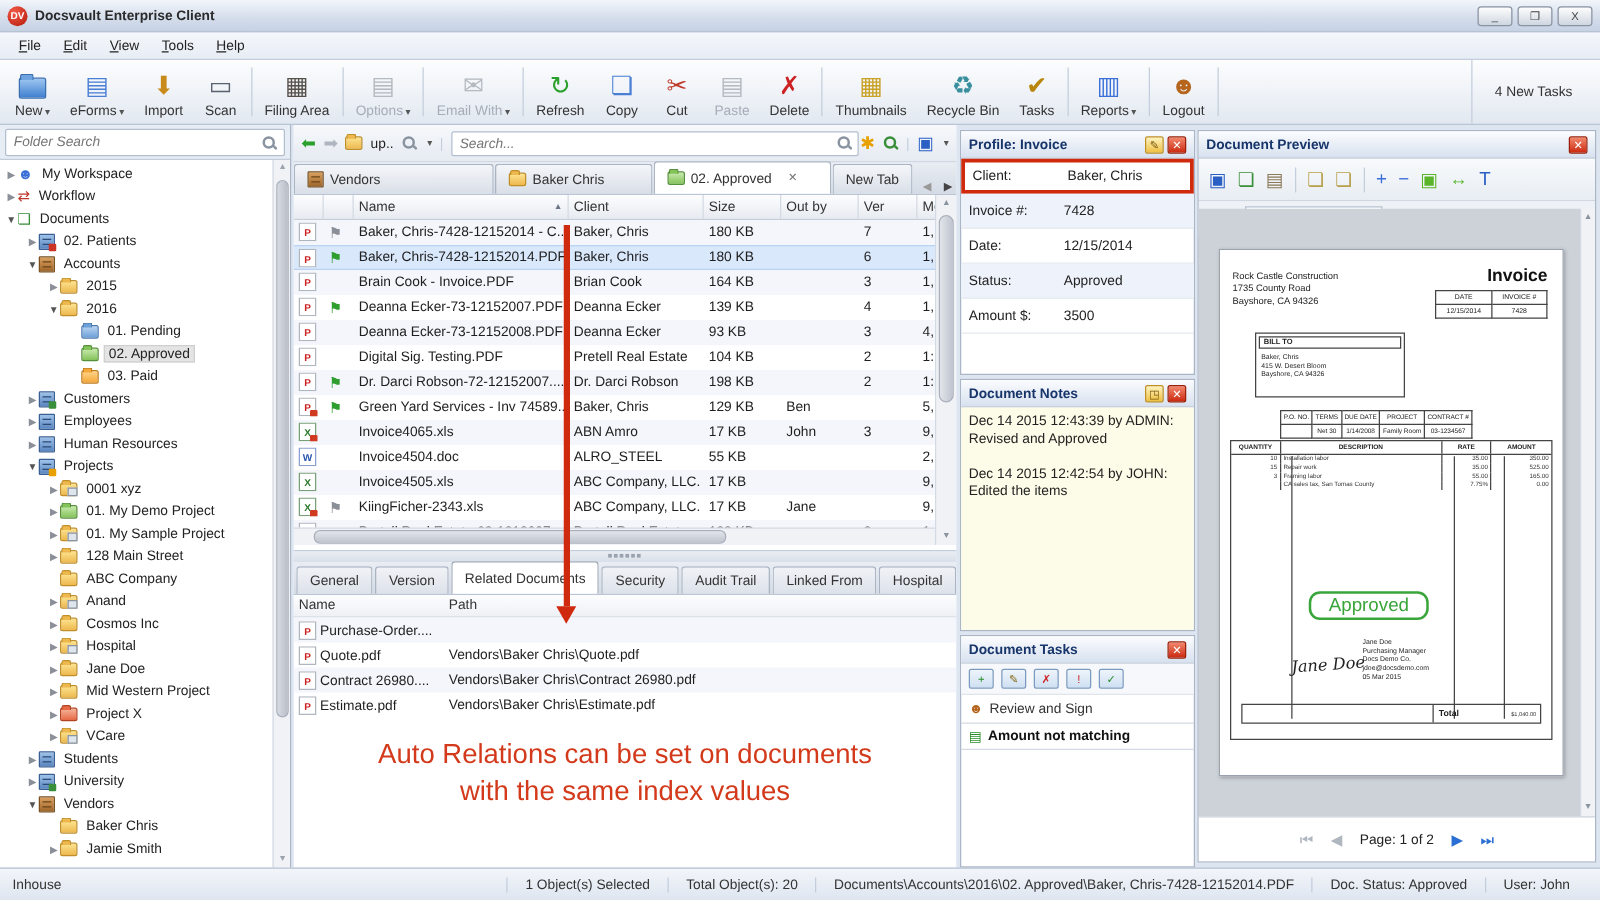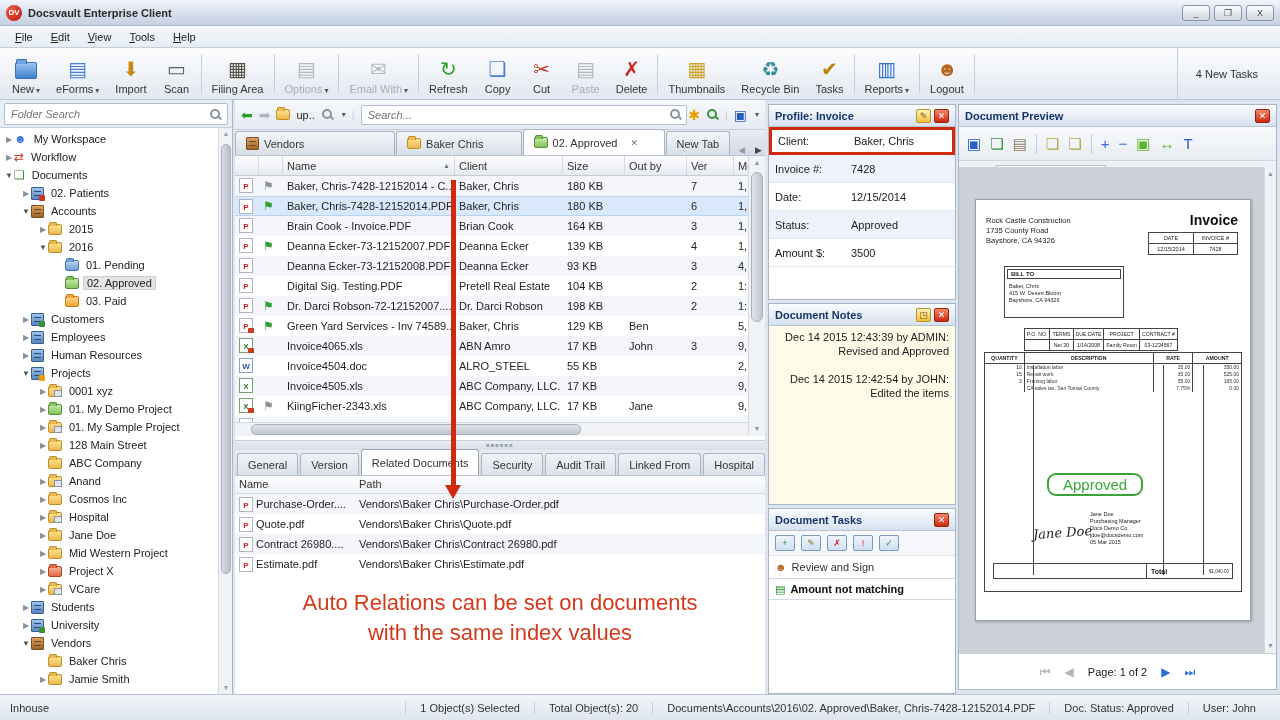--- a/index.html
+++ b/index.html
@@ -152,21 +152,21 @@
   .pt-btn.close { background:linear-gradient(#f2886e,#cc2a10); border:1px solid #9a2008; color:#fff; font-weight:bold; }
   .pt-btn.pin { background:linear-gradient(#fef3c0,#f0c040); border:1px solid #c09020; color:#7a5a10; }
 
   #profile-rows .p-row { display:flex; height:28px; align-items:center; border-bottom:1px solid #e4e9f0; padding:0 6px; position:relative; }
   #profile-rows .p-row:nth-child(even) { background:#eef3fb; }
   .p-label { width:76px; color:#222; }
   .p-value { color:#222; }
   .p-row.hl { border:3px solid #cf2a0e !important; }
 
   #notes-body { position:absolute; left:0; top:22px; right:0; bottom:0; background:#fdfce8; padding:4px 6px; color:#222; line-height:14px; }
-  .note-entry { margin-bottom:14px;text-align:right; }
+  .note-entry { margin-bottom:14px; }
 
   #tasks-toolbar { display:flex; gap:6px; padding:4px 6px; border-bottom:1px solid #e0e5ec; background:#f6f8fb; }
   .task-ico { width:20px; height:16px; border:1px solid #7a9ac0; border-radius:2px; background:linear-gradient(#eef4fb,#cfe0f2);
     font-size:9px; text-align:center; line-height:15px; }
   .task-row { display:flex; align-items:center; gap:5px; height:22px; padding:0 6px; color:#333; }
   .task-row.selected { font-weight:bold; color:#111; border-top:1px solid #d4dae3; border-bottom:1px solid #d4dae3; }
 
   
   #preview { position:absolute; left:958px; top:104px; width:319px; height:586px; background:#eef1f5; border:1px solid #aab6c6; }
   #pv-toolbar { height:34px; display:flex; align-items:center; gap:9px; padding:0 8px; background:linear-gradient(#f8fafc,#e8edf3); border-bottom:1px solid #d0d7e0; }
@@ -692,21 +692,20 @@
         <div class="dtab">Hospital</div>
         <span class="dtabs-x">✕</span>
       </div>
     <div id="relhead">
       <div class="rel-hc" style="width:120px;">Name</div>
       <div class="rel-hc" style="flex:1;">Path</div>
     </div>
     <div id="relrows">
         <div class="rel-row">
           <div class="rel-c" style="width: 120px;"><span class="ficon pdf">P</span> Purchase-Order....</div>
-          <div class="rel-c" style="flex: 1 1 0%;">Vendors\Baker Chris\Purchase-Order.pdf</div>
         </div>
         <div class="rel-row">
           <div class="rel-c" style="width: 120px;"><span class="ficon pdf">P</span> Quote.pdf</div>
           <div class="rel-c" style="flex: 1 1 0%;">Vendors\Baker Chris\Quote.pdf</div>
         </div>
         <div class="rel-row">
           <div class="rel-c" style="width: 120px;"><span class="ficon pdf">P</span> Contract 26980....</div>
           <div class="rel-c" style="flex: 1 1 0%;">Vendors\Baker Chris\Contract 26980.pdf</div>
         </div>
         <div class="rel-row">

